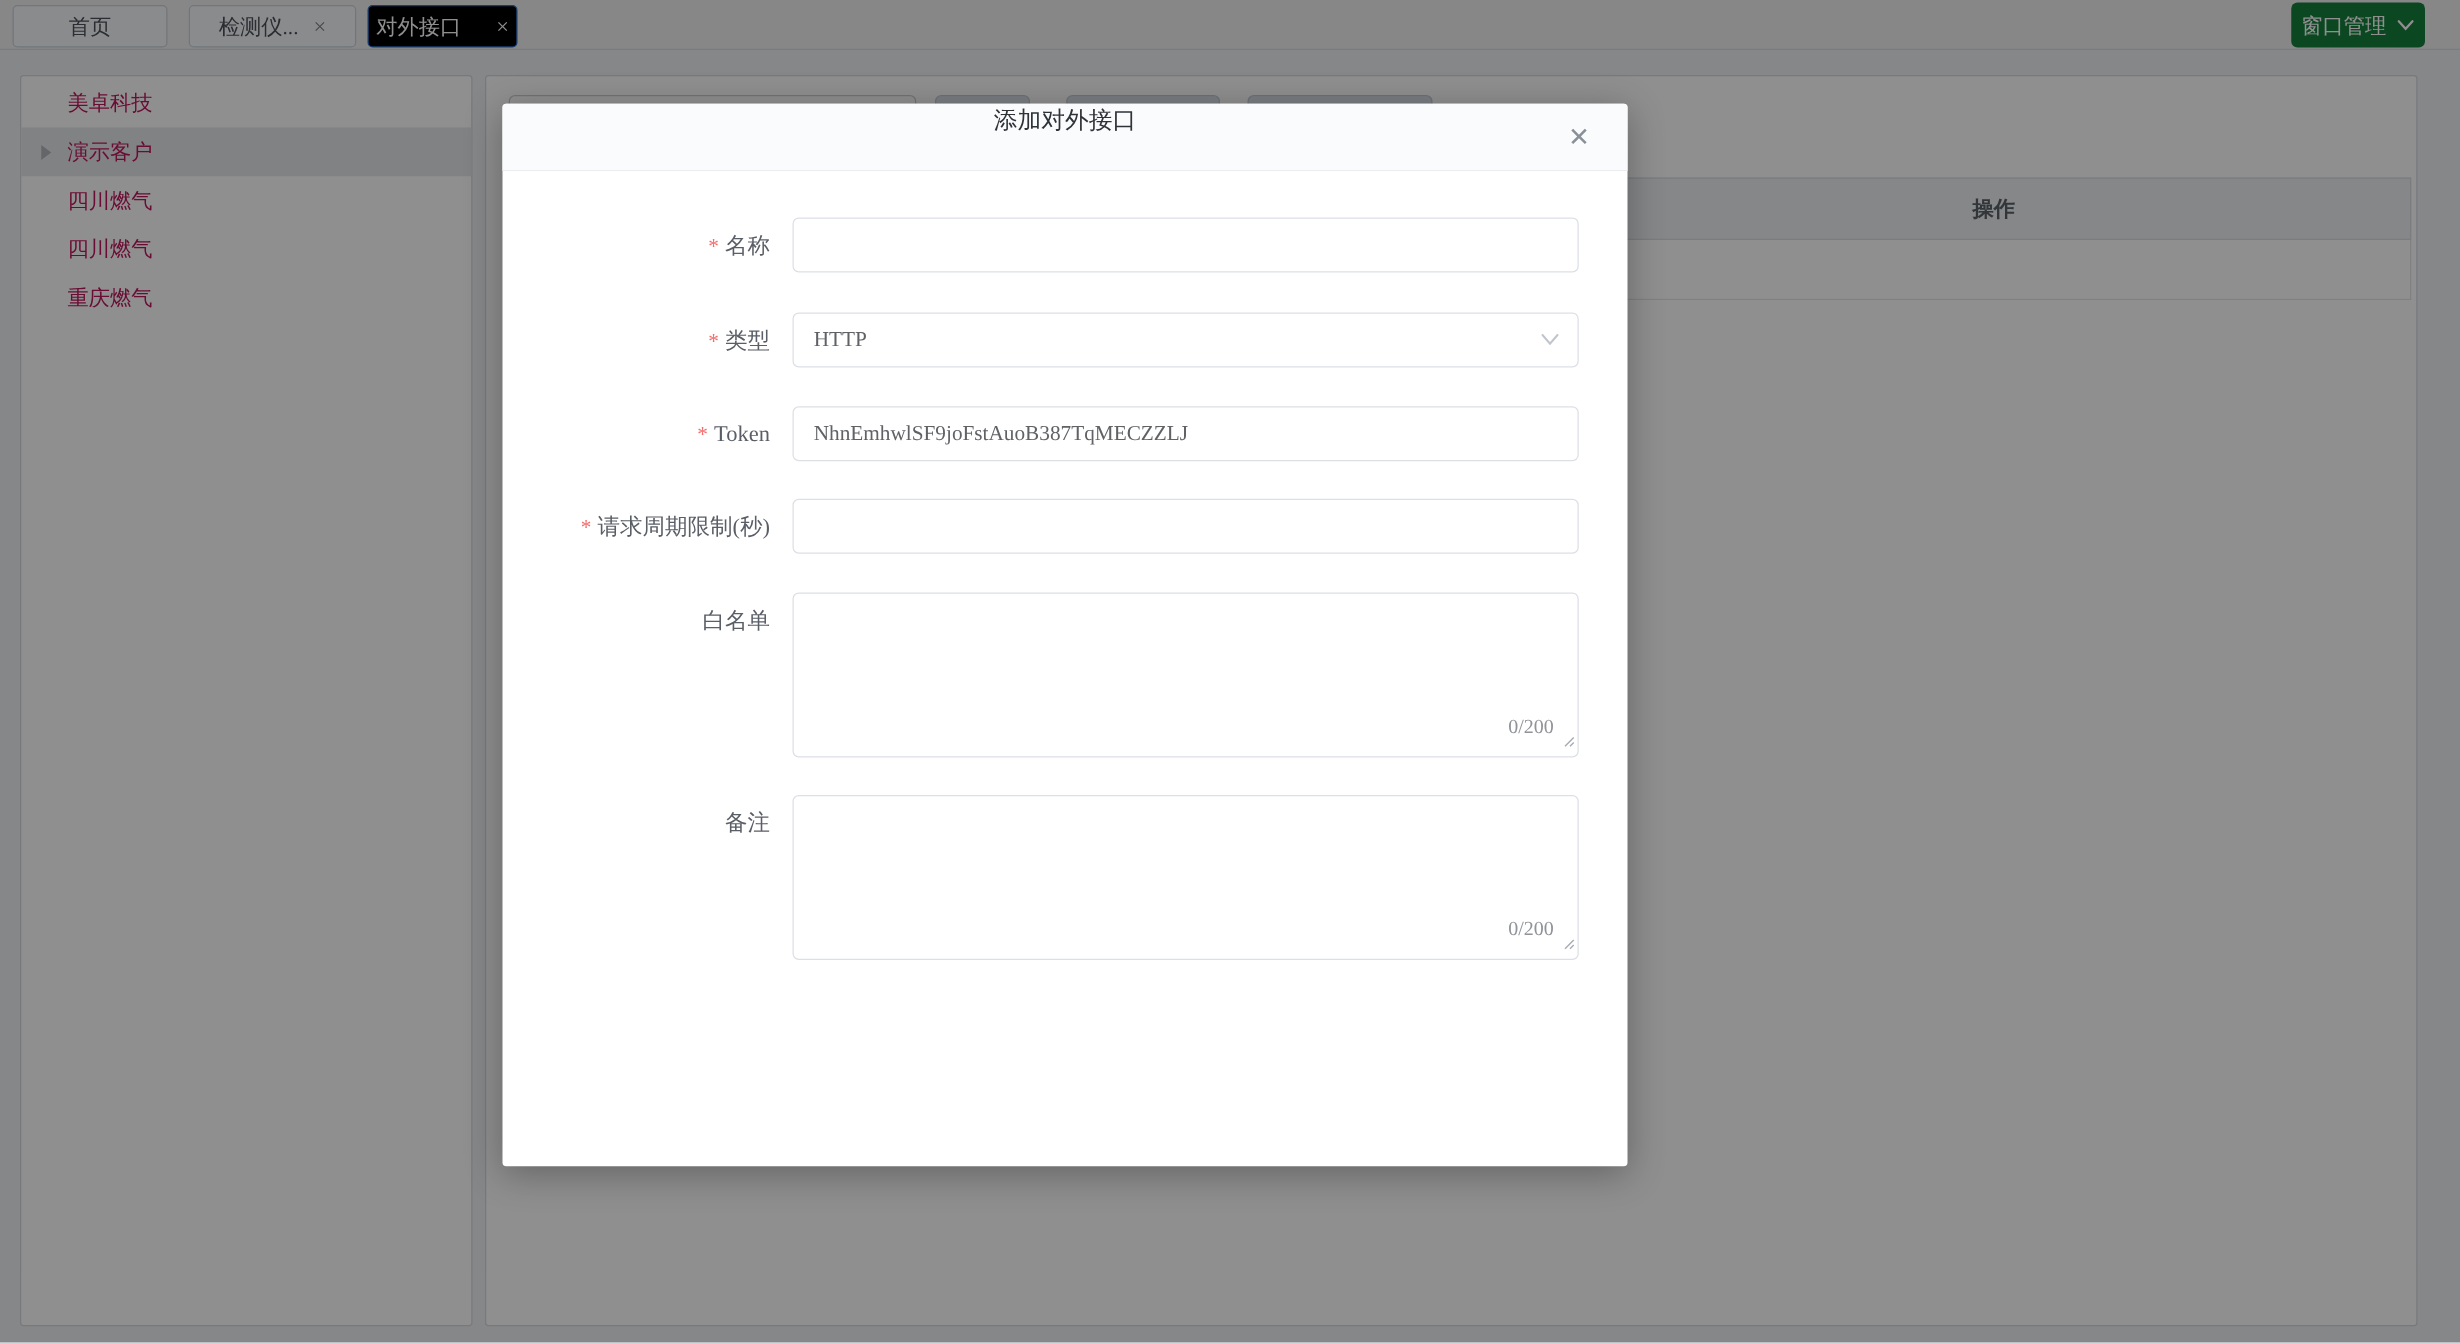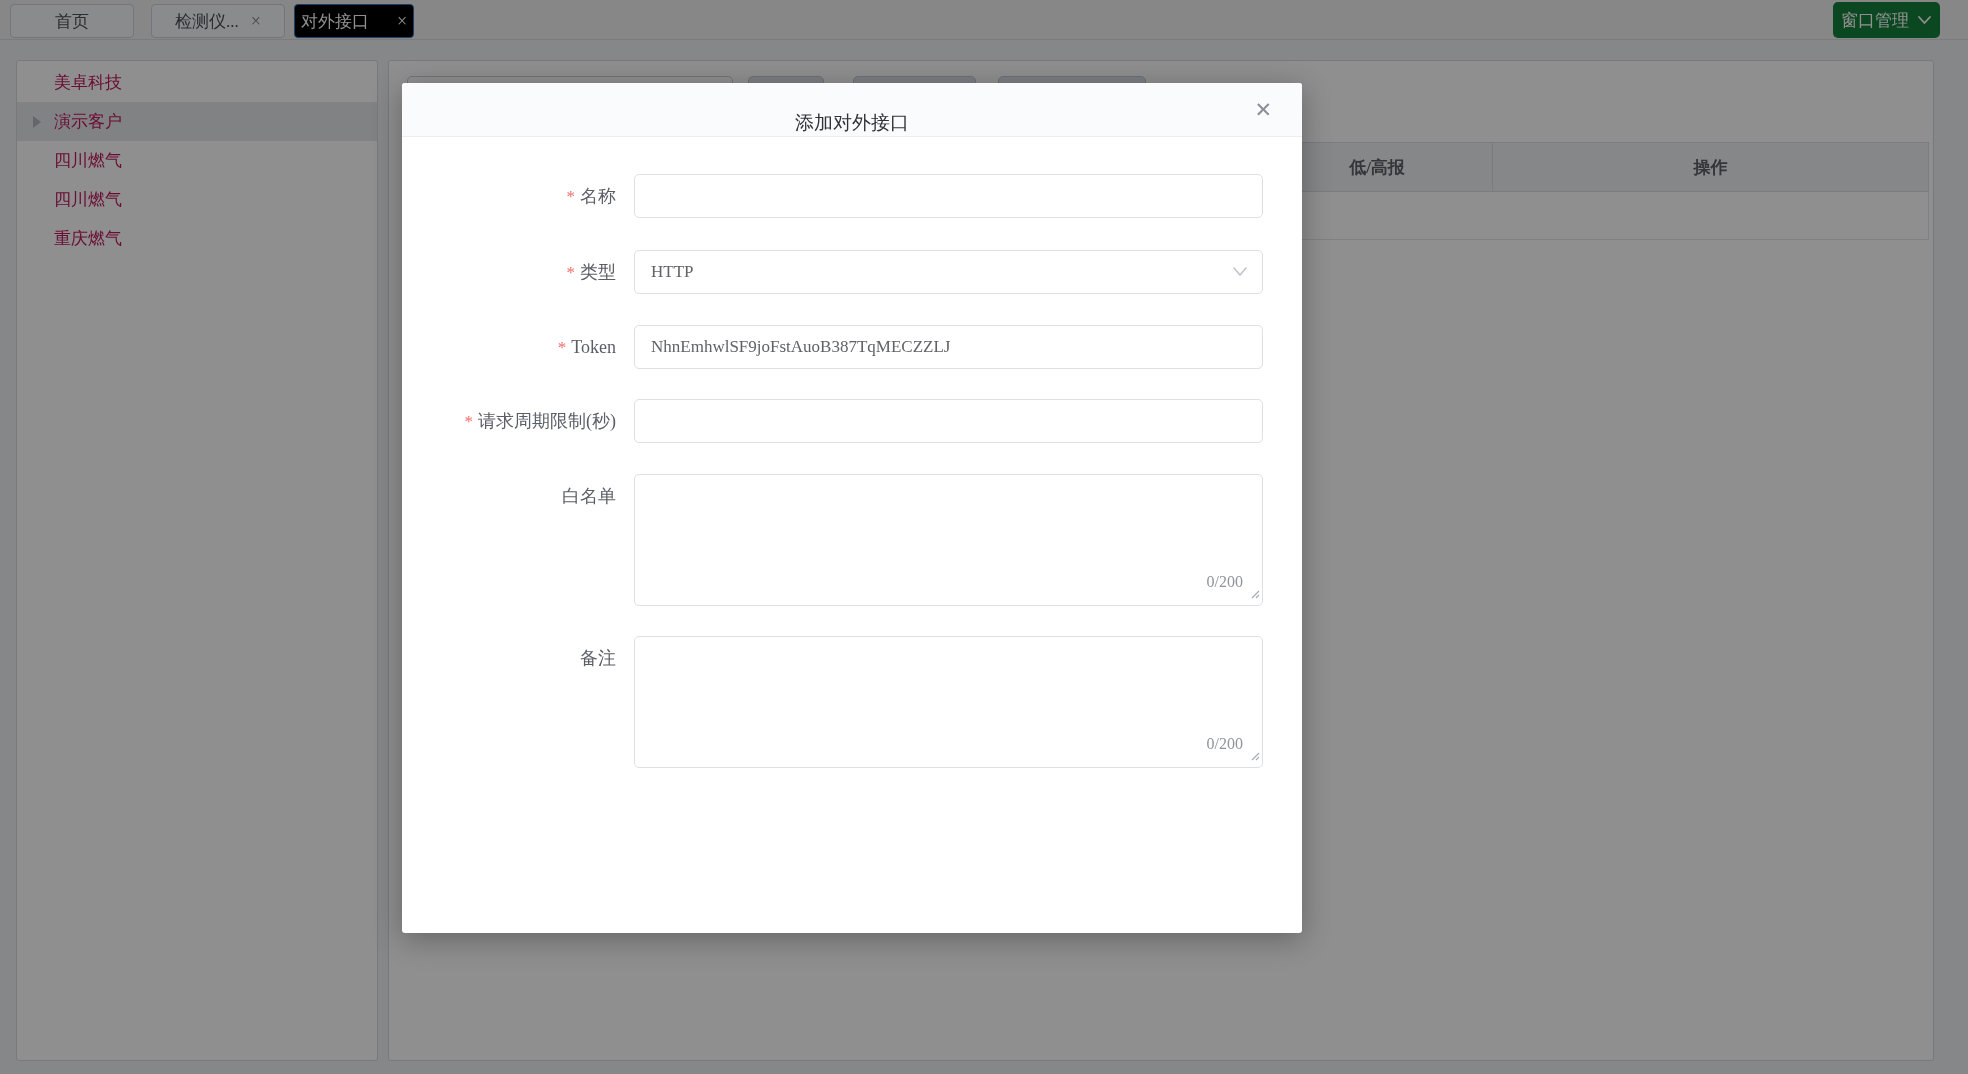--- a/index.html
+++ b/index.html
@@ -40,21 +40,21 @@
   .grid-cell:last-child { border-right:none; }
   .gc0 { width:852px; } .gc1 { width:231px; } .gc2 { width:229px; } .gc3 { flex:1; }
   .grid-empty-row { position:absolute; left:20px; top:131px; width:1520px; height:48px; background:#fff;
                     border:1px solid #e4e7ec; border-top:none; }
 
   
   .overlay { position:absolute; inset:0; background:rgba(0,0,0,0.44); z-index:10; }
   .modal { position:absolute; left:402px; top:83px; width:900px; height:850px; background:#fff; border-radius:3px;
            box-shadow:0 6px 30px rgba(0,0,0,0.3); z-index:20; }
   .modal-header { position:relative; height:54px; background:#fafbfc; border-bottom:1px solid #ebedf0; border-radius:3px 3px 0 0;
-                  display:flex; align-items:flex-end; justify-content:center; }
+                  display:flex; align-items:flex-start; justify-content:center; }
   .modal-title { font-size:19px; font-weight:500; color:#2f3338; }
   .modal-close { position:absolute; right:30px; top:50%; transform:translateY(-50%); font-size:21px; color:#8a9099; cursor:pointer; line-height:1; }
 
   .form-row { position:absolute; left:0; width:900px; }
   .row-1 { top:91px; }  .row-2 { top:167px; } .row-3 { top:242px; } .row-4 { top:316px; }
   .row-5 { top:391px; } .row-6 { top:553px; }
   .f-label { position:absolute; left:0; top:0; width:214px; text-align:right; font-size:18px; color:#5a5e66; line-height:44px; white-space:nowrap; }
   .req-mark { color:#f56c6c; margin-right:5px; font-size:17px; }
   .f-control { position:absolute; left:232px; top:0; width:629px; }
   .f-input { width:629px; height:44px; border:1px solid #dcdfe6; border-radius:5px; padding:0 16px; font-size:17px; color:#606266;
@@ -118,21 +118,20 @@
   </aside>
 
   <section class="main-panel">
     <div class="tb-input"></div>
     <div class="tb-btn tb-btn1"></div>
     <div class="tb-btn tb-btn2"></div>
     <div class="tb-btn tb-btn3"></div>
 
     <div class="grid-header">
       <div class="grid-cell gc0"></div>
-      <div class="grid-cell gc1">低/高报</div>
       <div class="grid-cell gc3">操作</div>
     </div>
     <div class="grid-empty-row"></div>
   </section>
 
   <div class="overlay"></div>
 
   <div class="modal">
     <div class="modal-header">
       <span class="modal-title">添加对外接口</span>

